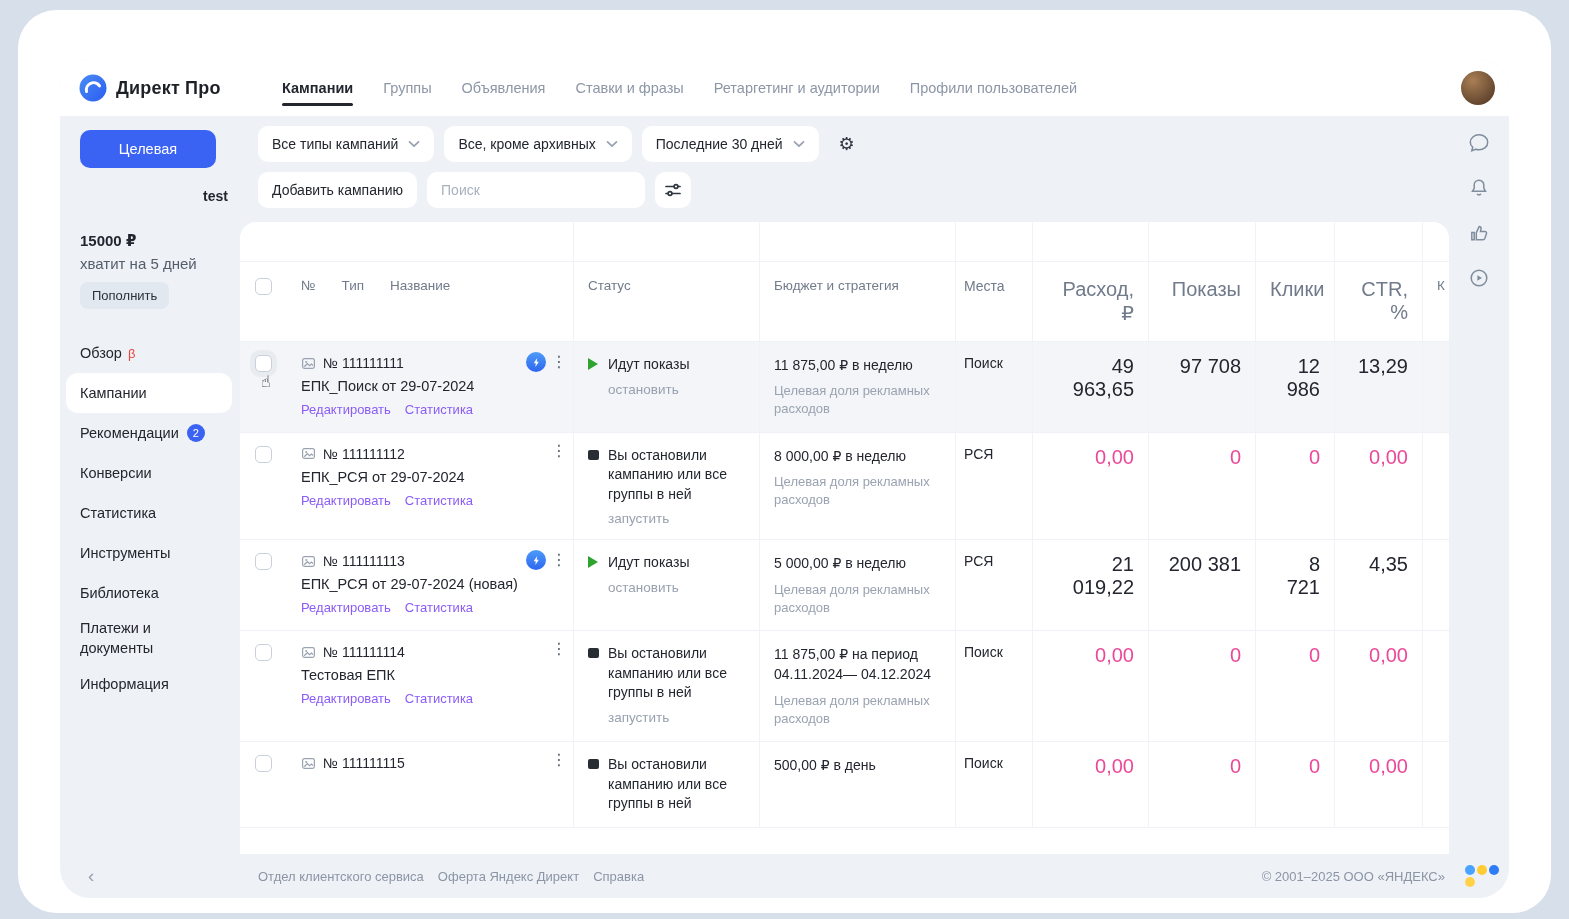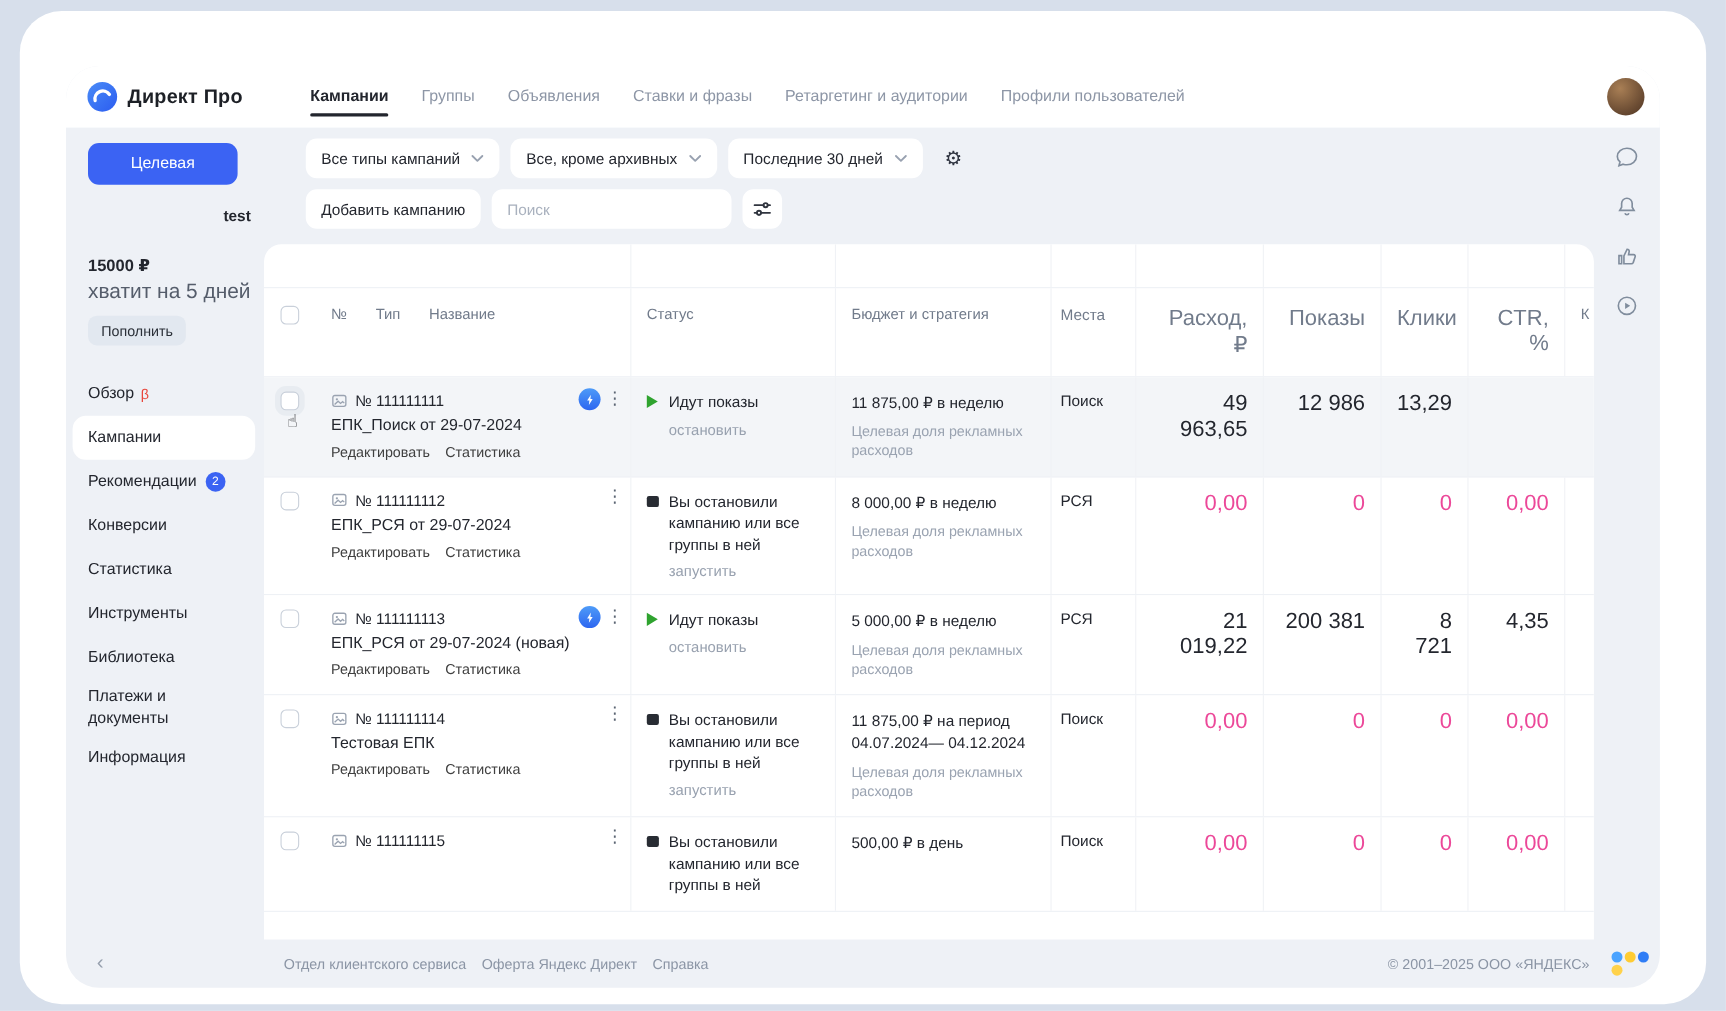--- a/index.html
+++ b/index.html
@@ -37,21 +37,21 @@
   .bdy { flex:1; display:flex; min-height:0; }
   
   .sb { width:180px; flex:0 0 180px; padding:14px 12px 0 20px; }
   .btn-add {
     width:136px; height:38px; background:#3b63f3; color:#fff; border:none;
     border-radius:10px; font-size:14.5px; font-family:inherit; cursor:pointer;
     display:flex; align-items:center; justify-content:center;
   }
   .sb-account { margin-top:20px; font-size:14px; font-weight:700;text-align:right; }
   .sb-balance { margin-top:28px; font-size:15px; font-weight:700; }
-  .sb-balance-note { margin-top:5px; font-size:19px; color:#555d6b; }
+  .sb-balance-note { margin-top:5px; font-size:15px; color:#555d6b; }
   .btn-topup {
     margin-top:10px; background:#e2e8f0; border:none; border-radius:8px;
     padding:6px 12px; font-size:13px; font-family:inherit; color:#2b3038; cursor:pointer;
   }
   .nav { margin-top:24px; }
   .nav-item {
     height:40px; display:flex; align-items:center; font-size:14.5px; font-weight:500;
     color:#23262e; cursor:pointer; white-space:nowrap;
   }
   .nav-item.active {
@@ -61,21 +61,21 @@
   .nav-item.wrap { height:auto; padding:6px 0; white-space:normal; line-height:1.35; max-width:130px; }
   .beta { color:#e8463c; font-size:13px; margin-left:6px; font-weight:400; }
   .count-badge {
     width:18px; height:18px; border-radius:50%; background:#3b63f3; color:#fff;
     font-size:11px; display:inline-flex; align-items:center; justify-content:center;
     margin-left:8px; font-weight:400;
   }
   
   .main { flex:1; min-width:0; display:flex; flex-direction:column; }
   .filters { padding:10px 0 0 18px; }
-  .filter-row { display:flex; gap:10px; margin-bottom:10px; align-items:center;margin-left:20px; }
+  .filter-row { display:flex; gap:10px; margin-bottom:10px; align-items:center; }
   .pill {
     background:#fff; border-radius:10px; height:36px; display:inline-flex;
     align-items:center; padding:0 14px; font-size:14px; gap:10px; cursor:pointer;
     white-space:nowrap;
   }
   .icon-btn {
     width:36px; height:36px; background:#fff; border-radius:10px;
     display:flex; align-items:center; justify-content:center; cursor:pointer;
   }
   .gear-glyph { font-size:18px; color:#2f3440; line-height:1; }
@@ -118,21 +118,21 @@
   .name-top { display:flex; align-items:center; gap:7px; }
   .camp-num { font-size:14px; }
   .row-actions { position:absolute; top:10px; right:6px; display:flex; align-items:center; gap:5px; }
   .bolt-badge {
     width:20px; height:20px; border-radius:50%;
     background:linear-gradient(180deg,#4e9bf8,#2d66f0);
     display:flex; align-items:center; justify-content:center;
   }
   .dots { color:#5a6472; font-size:16px; width:16px; text-align:center; cursor:pointer; line-height:1; }
   .name-title { margin-top:7px; font-size:14.5px; }
-  .name-links { margin-top:8px; font-size:13px; color:#404040; display:flex; gap:14px; }
+  .name-links { margin-top:8px; font-size:13px; color:#8b5cf6; display:flex; gap:14px; }
   .name-links span { cursor:pointer; }
   
   .c-status { display:flex; gap:9px; font-size:14px; }
   .st-icon { flex:0 0 11px; margin-top:3px; }
   .st-play { width:0; height:0; border-left:10px solid #2fa32f; border-top:6px solid transparent; border-bottom:6px solid transparent; }
   .st-stop { width:10px; height:10px; background:#282c33; border-radius:2px; margin-top:4px; }
   .st-text { line-height:1.4; }
   .st-action { margin-top:7px; font-size:13.5px; color:#98a1af; cursor:pointer; }
   
   .b-main { font-size:14px; line-height:1.45; }
@@ -336,20 +336,21 @@
               <div class="st-text">Идут показы</div>
               <div class="st-action">остановить</div>
             </div>
           </div>
           <div>
             <div class="b-main">11 875,00 ₽ в неделю</div>
             <div class="b-note">Целевая доля рекламных расходов</div>
           </div>
           <div class="places-cell">Поиск</div>
           <div class="num-cell">49 963,65</div>
+          <div class="num-cell">97 708</div>
           <div class="num-cell">12 986</div>
           <div class="num-cell">13,29</div>
           <div></div>
         </div>
 
         <div class="trow rdata">
           <div class="c-check">
                 <span class="checkbox"></span>
               </div>
           <div>
@@ -458,21 +459,21 @@
             </div>
           </div>
           <div class="c-status">
             <span class="st-icon st-stop"></span>
             <div>
               <div class="st-text">Вы остановили кампанию или все группы в ней</div>
               <div class="st-action">запустить</div>
             </div>
           </div>
           <div>
-            <div class="b-main">11 875,00 ₽ на период 04.07.2024— 04.12.2024</div>
+            <div class="b-main">11 875,00 ₽ на период 04.11.2024— 04.12.2024</div>
             <div class="b-note">Целевая доля рекламных расходов</div>
           </div>
           <div class="places-cell">Поиск</div>
           <div class="num-cell zero">0,00</div>
           <div class="num-cell zero">0</div>
           <div class="num-cell zero">0</div>
           <div class="num-cell zero">0,00</div>
           <div></div>
         </div>
 

